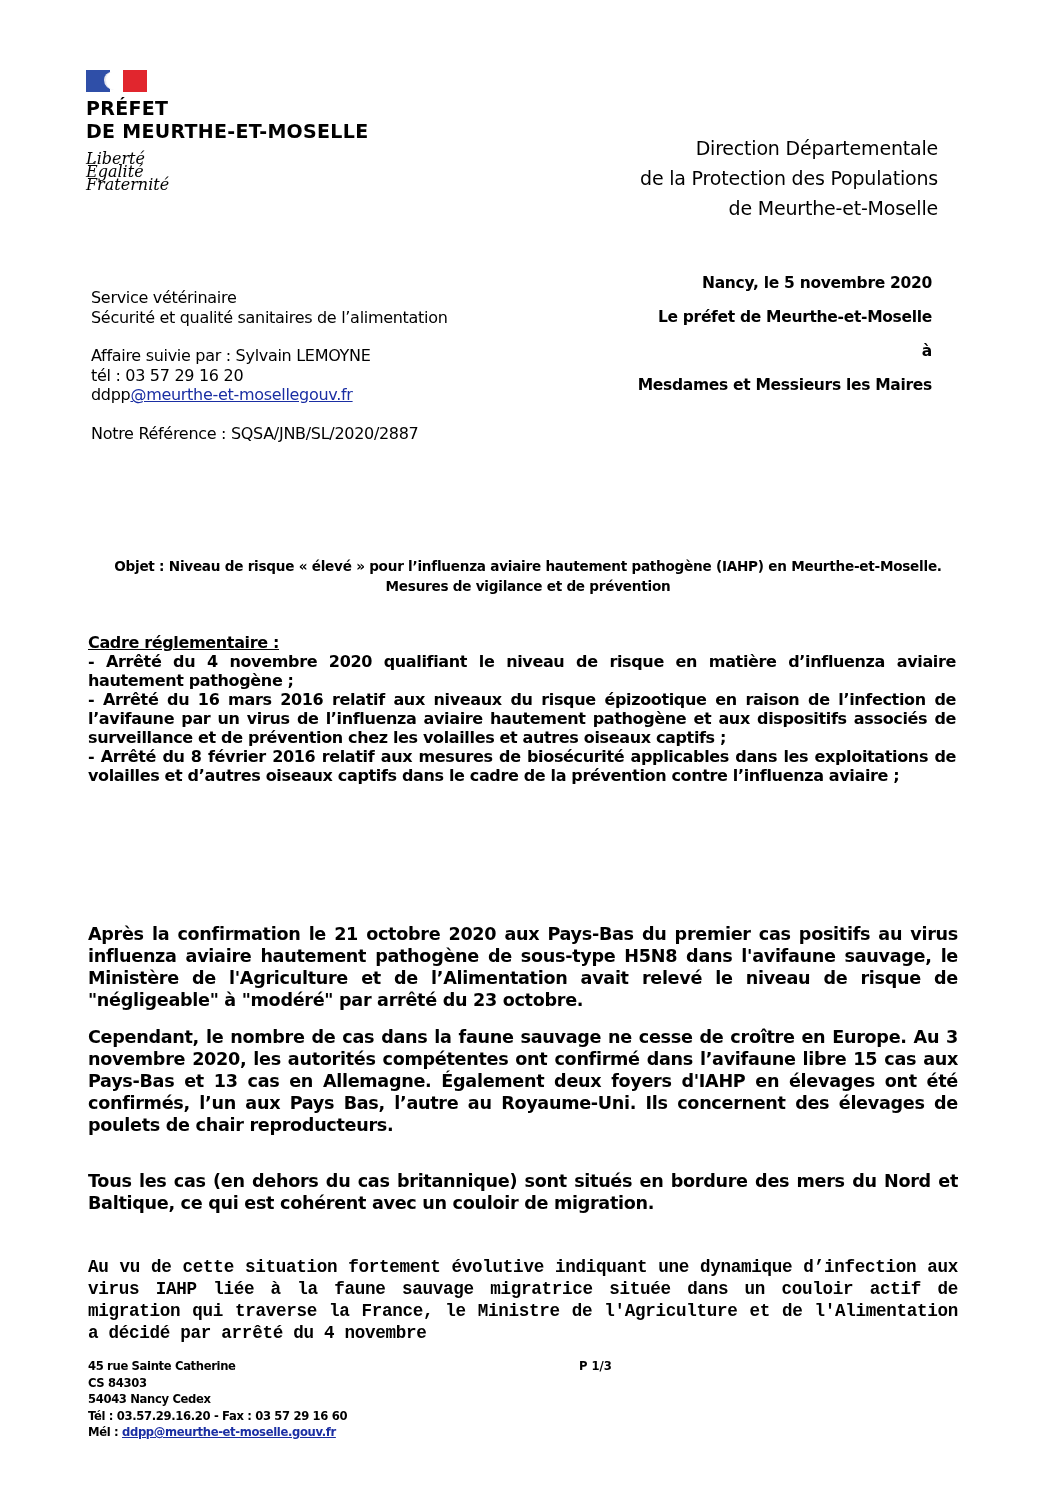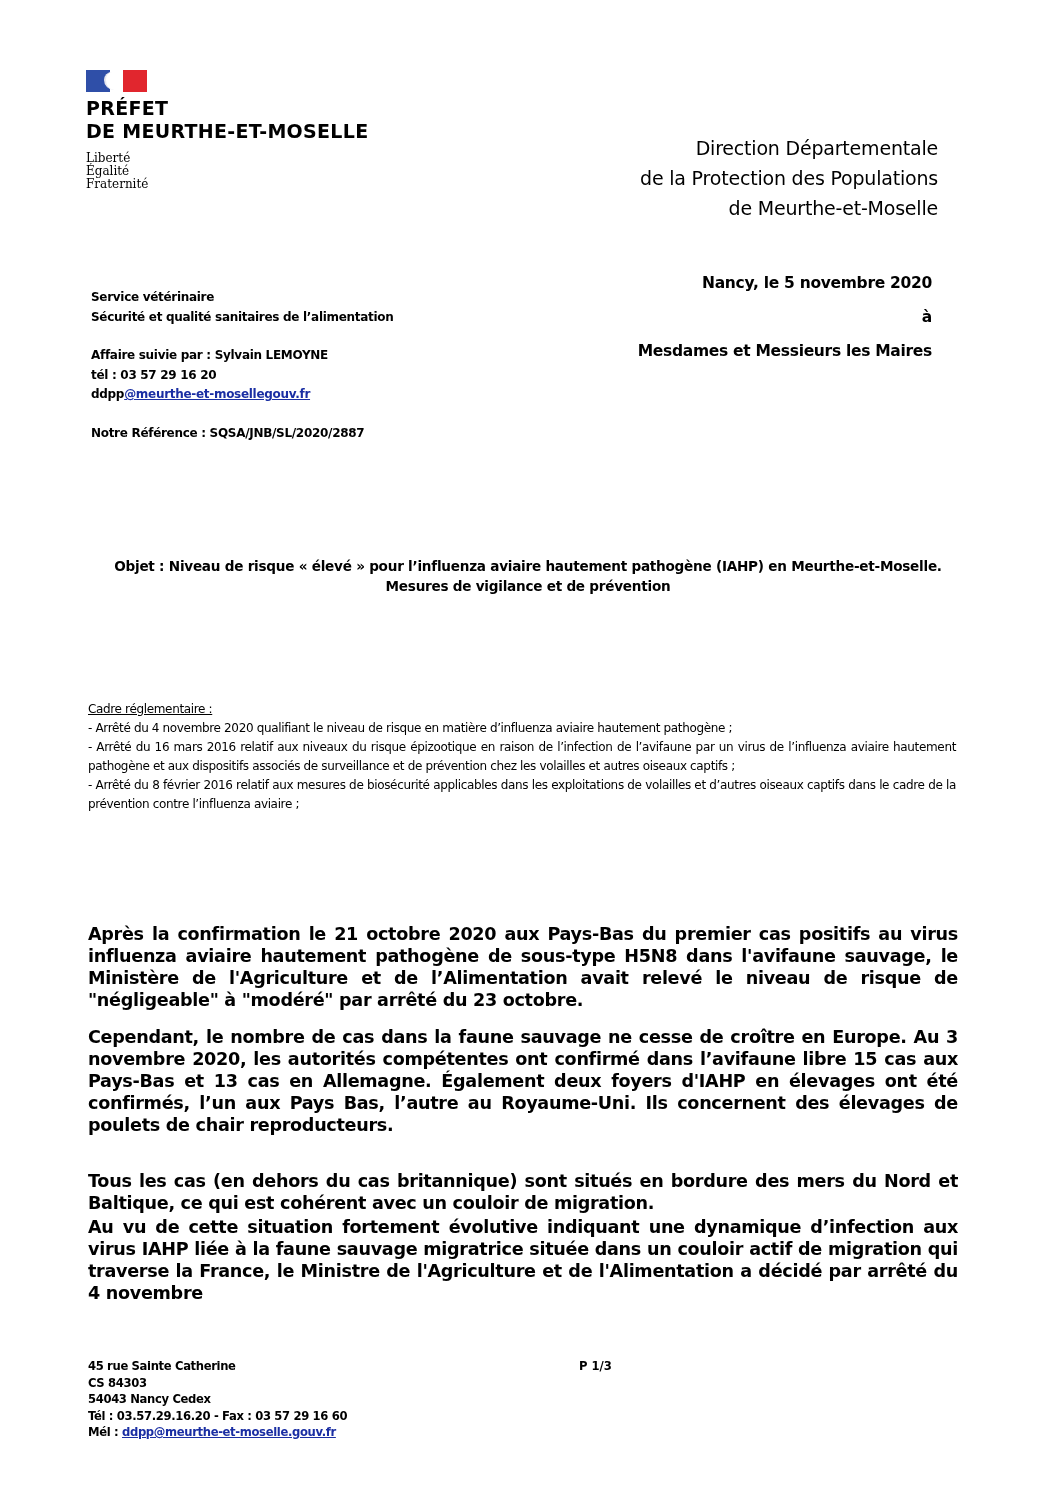--- a/index.html
+++ b/index.html
@@ -4,35 +4,35 @@
 <style>
   html, body { margin: 0; padding: 0; background: #ffffff; }
   body { width: 1058px; height: 1497px; position: relative; overflow: hidden; color: #000; font-family: "DejaVu Sans", sans-serif; }
   .abs { position: absolute; }
   .logo-flag { left: 86px; top: 70px; width: 61px; height: 22px; display: flex; }
   .flag-blue { width: 24px; height: 22px; background: #2f4fa8; }
   .flag-white { width: 13px; height: 22px; background: #ffffff; position: relative; }
   .flag-white::before { content: ""; position: absolute; left: -6px; top: 2px; width: 16px; height: 18px; border-radius: 8px 8px 4px 10px; background: #ffffff; border-left: 2px solid #e8e8ef; }
   .flag-red { width: 24px; height: 22px; background: #e1262e; }
   .logo-prefet { left: 86px; top: 97px; font-family: "DejaVu Sans", sans-serif; font-weight: bold; font-size: 19px; line-height: 23px; letter-spacing: 0.3px; }
-  .logo-motto { left: 86px; top: 152px; font-family: "DejaVu Serif", serif; font-size: 12px; line-height: 13px; }
+  .logo-motto { left: 86px; top: 152px; font-family: "DejaVu Serif", serif; font-style: italic; font-size: 16px; line-height: 13px; }
   .header-dir { right: 120px; top: 133px; text-align: right; font-family: "DejaVu Sans", sans-serif; font-size: 19px; line-height: 30px; font-weight: 500; letter-spacing: -0.2px; }
-  .service { left: 91px; top: 288px; font-size: 12px; line-height: 19.5px; font-weight: bold; letter-spacing: -0.3px; }
+  .service { left: 91px; top: 288px; font-size: 16px; line-height: 19.5px; font-weight: normal; letter-spacing: -0.3px; }
   .service .gap { height: 19px; }
   .link { color: #1a2ea3; text-decoration: underline; }
   .right-block { right: 126px; top: 270px; text-align: right; font-size: 15.5px; font-weight: bold; letter-spacing: -0.3px; }
   .right-block div { height: 34px; line-height: 26px; }
   .objet { left: 88px; top: 556px; font-size: 13.6px; line-height: 20px; font-weight: bold; letter-spacing: -0.25px; width: 880px; text-align: center; }
-  .cadre { left: 88px; top: 700px; width: 868px; font-size: 12px; line-height: 19px; font-weight: normal; letter-spacing: -0.35px; text-align: justify; }
+  .cadre { left: 88px; top: 633px; width: 868px; font-size: 16px; line-height: 19px; font-weight: bold; letter-spacing: -0.35px; text-align: justify; }
   .cadre-title { text-decoration: underline; }
   .body-text { left: 88px; width: 870px; font-size: 17.6px; line-height: 22px; font-weight: bold; text-align: justify; letter-spacing: -0.3px; }
   .p1 { top: 907px; margin-top: 16px; }
   .p2 { top: 1026px; }
   .p3 { top: 1170px; }
-  .p4 { top: 1216px; }
+  .p4 { top: 1256px; font-family: Liberation Mono, monospace; }
   .footer { left: 88px; top: 1358px; font-size: 11.6px; line-height: 16.5px; font-weight: bold; letter-spacing: -0.35px; }
   .page-num { left: 579px; top: 1358px; font-size: 11.6px; line-height: 16.5px; font-weight: bold; }
 </style>
 </head>
 <body>
 
 <div class="abs logo-flag">
   <div class="flag-blue"></div>
   <div class="flag-white"></div>
   <div class="flag-red"></div>
@@ -59,20 +59,21 @@
   <div class="gap"></div>
   <div>Affaire suivie par : Sylvain LEMOYNE</div>
   <div>tél : 03 57 29 16 20</div>
   <div><span>ddpp</span><span class="link">@meurthe-et-mosellegouv.fr</span></div>
   <div class="gap"></div>
   <div>Notre Référence : SQSA/JNB/SL/2020/2887</div>
 </div>
 
 <div class="abs right-block">
   <div>Nancy, le 5 novembre 2020</div>
+  <div>Le préfet de Meurthe-et-Moselle</div>
   <div>à</div>
   <div>Mesdames et Messieurs les Maires</div>
 </div>
 
 <div class="abs objet">
   <div>Objet : Niveau de risque « élevé » pour l’influenza aviaire hautement pathogène (IAHP) en Meurthe-et-Moselle.</div>
   <div>Mesures de vigilance et de prévention</div>
 </div>
 
 <div class="abs cadre">

